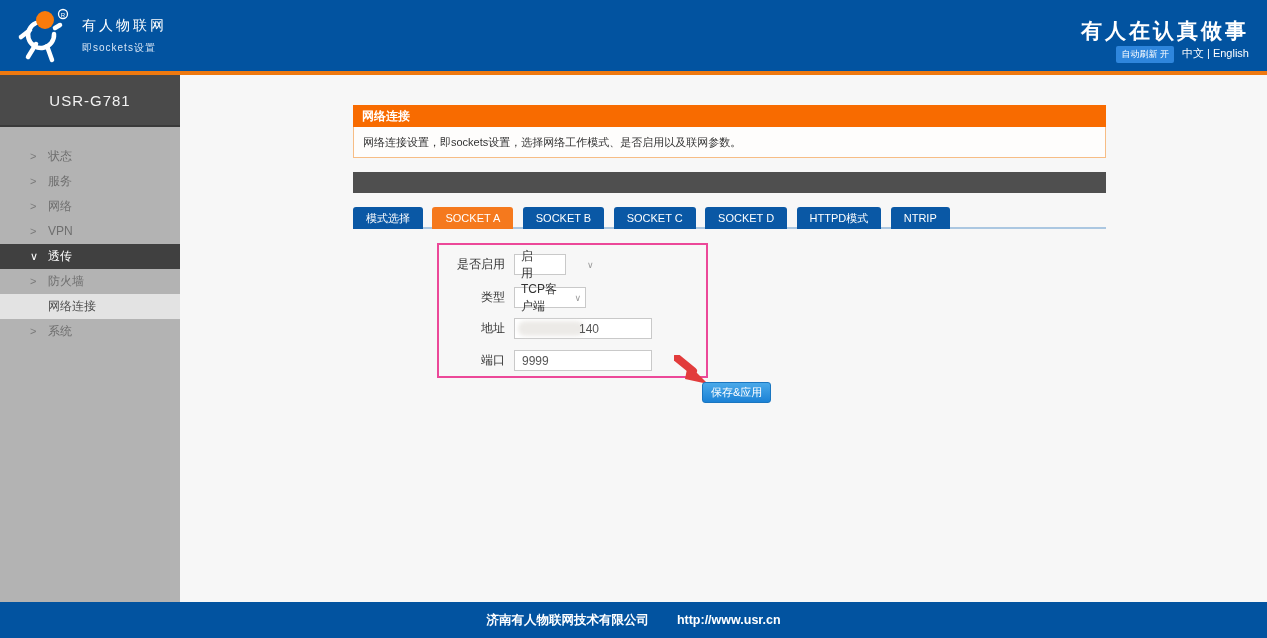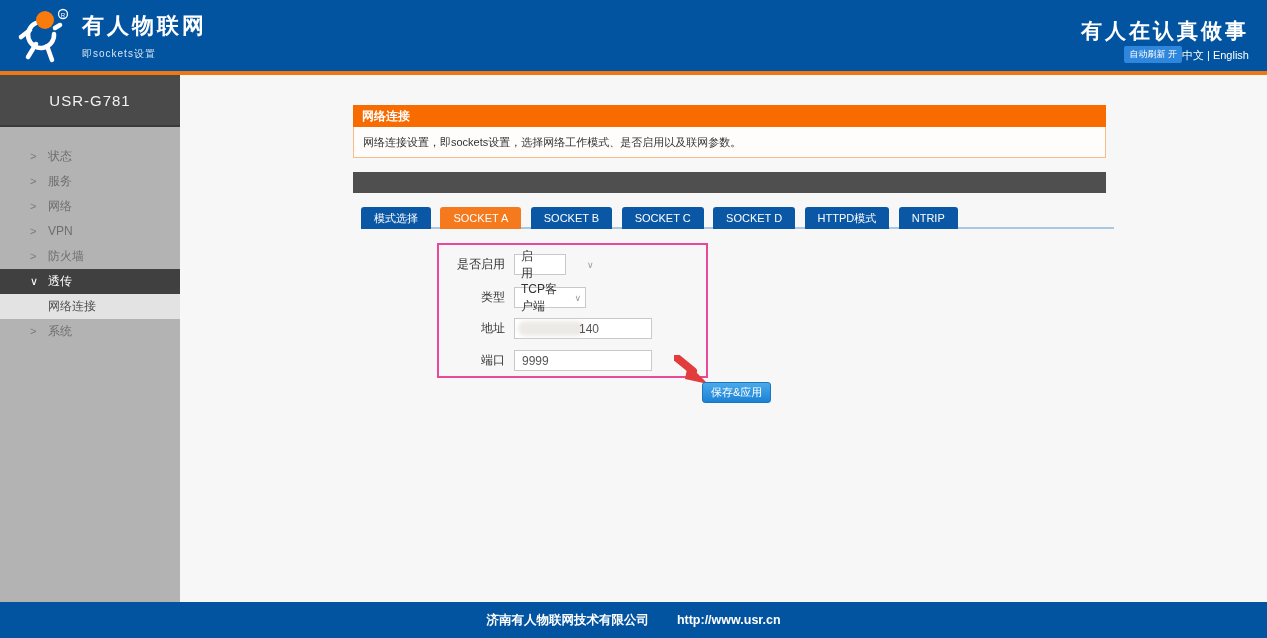--- a/index.html
+++ b/index.html
@@ -4,44 +4,44 @@
 <style>
   * { margin:0; padding:0; box-sizing:border-box; }
   html,body { width:1267px; height:638px; }
   body { font-family:"Liberation Sans","DejaVu Sans",sans-serif; background:#f7f7f7; position:relative; overflow:hidden; }
 
   
   .top-header { position:absolute; left:0; top:0; width:1267px; height:71px; background:#0253a0; }
   .logo-wrap { position:absolute; left:14px; top:6px; display:flex; align-items:center; }
   .logo-mark { width:58px; height:60px; }
   .logo-text { margin-left:10px; color:#fff; }
-  .logo-title { font-size:22px; font-weight:bold; letter-spacing:3px; }
+  .logo-title { font-size:14px; font-weight:normal; letter-spacing:3px; }
   .logo-sub { font-size:10px; margin-top:6px; color:#d9e6f5; letter-spacing:1px; }
   .slogan { position:absolute; right:18px; top:17px; color:#fff; font-size:21px; font-weight:bold; letter-spacing:3px; }
-  .lang-row { position:absolute; right:18px; top:46px; display:flex; align-items:flex-end; }
+  .lang-row { position:absolute; right:18px; top:46px; display:flex; align-items:flex-start; gap:8px; }
   .refresh-badge { background:#2e86dd; color:#fff; font-size:9px; padding:2px 5px; border-radius:2px; cursor:pointer; }
   .lang-links { color:#fff; font-size:11px; cursor:pointer; }
   .orange-strip { position:absolute; left:0; top:71px; width:1267px; height:4px; background:#ee7910; }
 
   
   .sidebar { position:absolute; left:0; top:75px; width:180px; height:527px; background:#b3b3b3; }
   .sidebar-title { height:52px; background:#4a4a4a; color:#f2f2f2; font-size:15px; display:flex; align-items:center; justify-content:center; letter-spacing:1px; border-bottom:2px solid #3a3a3a; }
   .menu { padding-top:17px; }
   .menu-item { height:25px; line-height:25px; font-size:12px; color:#6e6e6e; padding-left:30px; cursor:pointer; }
   .menu-item .chev { display:inline-block; width:18px; color:#7a7a7a; font-size:11px; }
   .menu-item.active { background:#404040; color:#fff; }
   .menu-item.active .chev { color:#fff; }
   .menu-sub { height:25px; line-height:25px; font-size:12px; color:#4c4c4c; padding-left:48px; background:#e3e3e3; cursor:pointer; }
 
   
   .panel-title { position:absolute; left:353px; top:105px; width:753px; height:22px; background:#f86b00; color:#fff; font-size:12px; font-weight:bold; line-height:22px; padding-left:9px; }
   .panel-desc { position:absolute; left:353px; top:127px; width:753px; height:31px; background:#fefdfc; border:1px solid #f7bd85; border-top:none; color:#333; font-size:11px; line-height:30px; padding-left:9px; }
   .dark-bar { position:absolute; left:353px; top:172px; width:753px; height:21px; background:#4f4f4f; }
 
-  .tabs { position:absolute; left:353px; top:207px; width:753px; height:22px; border-bottom:2px solid #abc7e1;margin-left:8px; }
+  .tabs { position:absolute; left:353px; top:207px; width:753px; height:22px; border-bottom:2px solid #abc7e1; }
   .tab { display:inline-block; height:22px; line-height:22px; padding:0 13px; margin-right:5px; background:#0a58a5; color:#fff; font-size:11px; border-radius:3px 3px 0 0; cursor:pointer; vertical-align:top; }
   .tab.active { background:#f5791d; }
 
   
   .red-rect { position:absolute; left:437px; top:243px; width:271px; height:135px; border:2px solid #ec4899; }
   .form-row { position:absolute; left:0; display:flex; align-items:center; }
   .f-label { width:66px; text-align:right; font-size:12px; color:#333; margin-right:9px; }
   .sel { height:21px; background:#fff; border:1px solid #c9c9c9; font-size:12px; color:#333; display:flex; align-items:center; padding:0 4px 0 6px; cursor:pointer; }
   .sel .sel-chev { color:#999; font-size:9px; margin-left:7px; }
   .txt-box { position:relative; width:138px; height:21px; background:#fff; border:1px solid #c9c9c9; font-size:12px; color:#555; }
@@ -83,22 +83,22 @@
 </div>
 <div class="orange-strip"></div>
 
 <div class="sidebar">
   <div class="sidebar-title">USR-G781</div>
   <div class="menu">
     <div class="menu-item"><span class="chev">&gt;</span><span>状态</span></div>
     <div class="menu-item"><span class="chev">&gt;</span><span>服务</span></div>
     <div class="menu-item"><span class="chev">&gt;</span><span>网络</span></div>
     <div class="menu-item"><span class="chev">&gt;</span><span>VPN</span></div>
+    <div class="menu-item active"><span class="chev">∨</span><span>透传</span></div>
     <div class="menu-item"><span class="chev">&gt;</span><span>防火墙</span></div>
-    <div class="menu-item active"><span class="chev">∨</span><span>透传</span></div>
     <div class="menu-sub"><span>网络连接</span></div>
     <div class="menu-item"><span class="chev">&gt;</span><span>系统</span></div>
   </div>
 </div>
 
 <div class="panel-title">网络连接</div>
 <div class="panel-desc">网络连接设置，即sockets设置，选择网络工作模式、是否启用以及联网参数。</div>
 <div class="dark-bar"></div>
 
 <div class="tabs">

